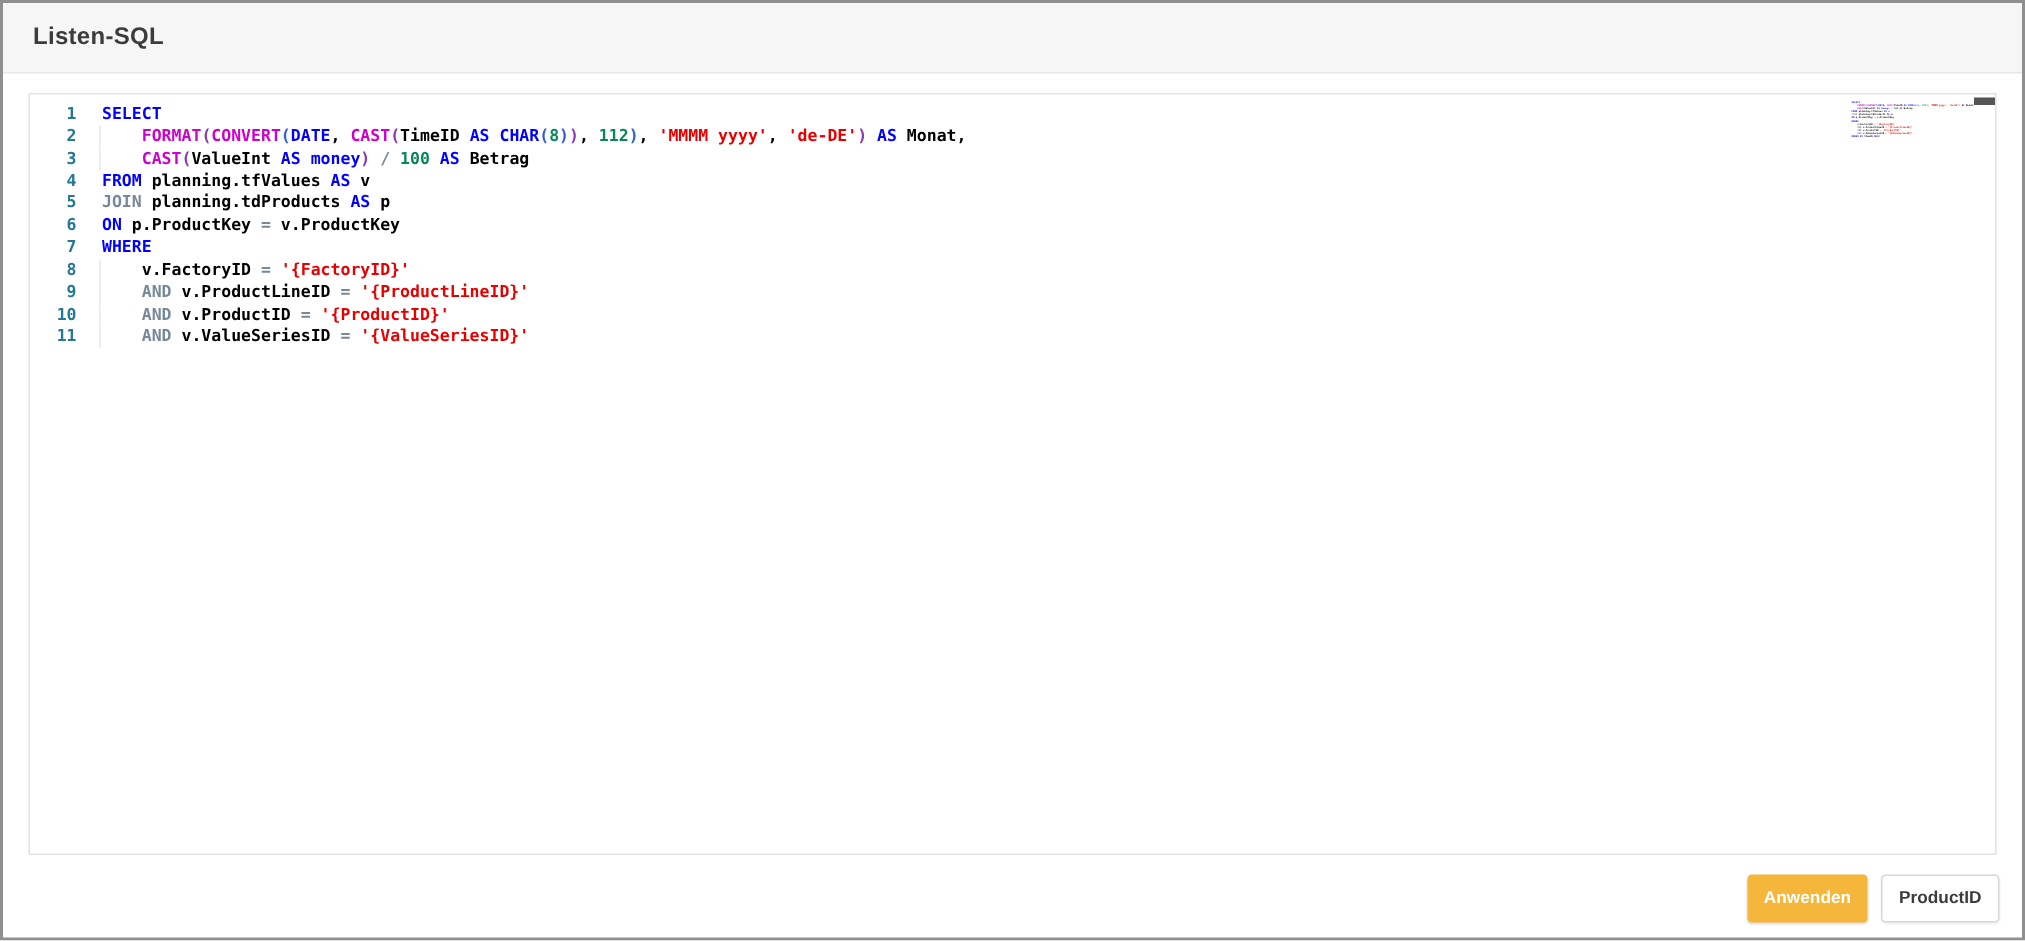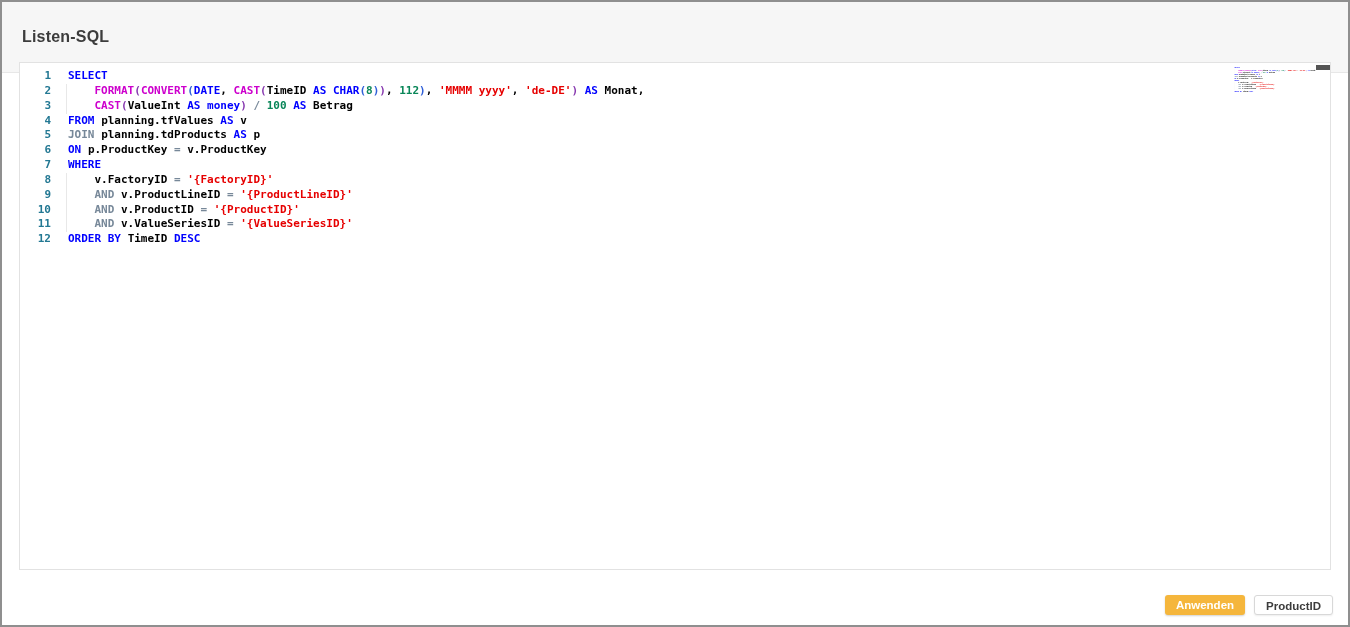--- a/index.html
+++ b/index.html
@@ -1,21 +1,21 @@
 <!DOCTYPE html>
 <html style="--window-border: #8f8f8f; --header-bg: #f6f6f6; --header-border: #e7e7e7; --title-text: #3c3c3c; --editor-border: #e2e2e2; --editor-bg: #ffffff; --line-number: #237893; --indent-guide: #e8e8e8; --scrollbar-thumb: #555555; --apply-button-bg: #f5b63c; --apply-button-text: #ffffff; --cancel-button-bg: #ffffff; --cancel-button-border: #d8d8d8; --cancel-button-text: #3c3c3c;"><head>
 <meta charset="utf-8">
 <style>
   html,body{margin:0;padding:0;background:#ffffff;}
   body{width:1350px;height:627px;position:relative;font-family:"Liberation Sans",sans-serif;
        -webkit-font-smoothing:antialiased;}
   .window{position:absolute;inset:0;border:2px solid var(--window-border,#8f8f8f);background:#fff;box-sizing:border-box;}
 
   .header{height:46px;background:var(--header-bg,#f6f6f6);border-bottom:1px solid var(--header-border,#e7e7e7);
-          display:flex;align-items:center;padding:12px 20px;}
+          display:flex;align-items:center;padding:0 20px;}
   .title{font-size:16px;font-weight:bold;color:var(--title-text,#3c3c3c);letter-spacing:.2px;}
 
   .editor{position:absolute;left:17px;top:60px;width:1312px;height:508px;box-sizing:border-box;
           border:1px solid var(--editor-border,#e2e2e2);background:var(--editor-bg,#ffffff);overflow:hidden;cursor:text;}
 
   .code{position:absolute;top:6px;left:0;font-family:"DejaVu Sans Mono","Liberation Mono",monospace;
         font-size:11px;font-weight:bold;line-height:14.85px;}
   .row{display:flex;height:14.85px;white-space:pre;}
   .ln{width:31px;text-align:right;flex:none;color:var(--line-number,#237893);font-weight:bold;}
   .lc{margin-left:17px;position:relative;}
@@ -23,21 +23,21 @@
                      border-left:1px solid var(--indent-guide,#e8e8e8);}
 
   .minimap{position:absolute;top:4px;left:1212px;width:100px;height:110px;overflow:hidden;}
   .mm-inner{width:640px;transform:scale(0.142);transform-origin:0 0;
             font-family:"DejaVu Sans Mono","Liberation Mono",monospace;font-size:11px;font-weight:bold;line-height:14.85px;}
   .mm-inner .row{height:14.85px;}
 
   .vthumb{position:absolute;top:2px;right:0;width:14px;height:5px;background:var(--scrollbar-thumb,#555555);}
 
   .footer{position:absolute;right:15px;bottom:10px;display:flex;gap:9px;}
-  .btn{height:20px;font-size:11.5px;font-weight:bold;border-radius:3px;padding:0 11px;
+  .btn{height:32px;font-size:11.5px;font-weight:bold;border-radius:3px;padding:0 11px;
        font-family:"Liberation Sans",sans-serif;cursor:pointer;line-height:20px;text-align:right;}
   .btn-apply{background:var(--apply-button-bg,#f5b63c);color:var(--apply-button-text,#ffffff);
              border:none;box-shadow:0 1px 2px rgba(0,0,0,.18);}
   .btn-cancel{background:var(--cancel-button-bg,#ffffff);color:var(--cancel-button-text,#3c3c3c);
               border:1px solid var(--cancel-button-border,#d8d8d8);box-shadow:0 1px 2px rgba(0,0,0,.07);}
 </style>
 </head>
 <body>
 
 <div class="window">
@@ -51,21 +51,20 @@
         <div class="row"><div class="ln">2</div><div class="lc guided"><span style="color: rgb(0, 0, 0);">    </span><span style="color: rgb(205, 0, 205);">FORMAT</span><span style="color: rgb(136, 58, 176);">(</span><span style="color: rgb(205, 0, 205);">CONVERT</span><span style="color: rgb(47, 95, 216);">(</span><span style="color: rgb(0, 0, 255);">DATE</span><span style="color: rgb(0, 0, 0);">,</span><span style="color: rgb(0, 0, 0);"> </span><span style="color: rgb(205, 0, 205);">CAST</span><span style="color: rgb(136, 58, 176);">(</span><span style="color: rgb(0, 0, 0);">TimeID</span><span style="color: rgb(0, 0, 0);"> </span><span style="color: rgb(0, 0, 255);">AS</span><span style="color: rgb(0, 0, 0);"> </span><span style="color: rgb(0, 0, 255);">CHAR</span><span style="color: rgb(47, 95, 216);">(</span><span style="color: rgb(9, 134, 88);">8</span><span style="color: rgb(47, 95, 216);">)</span><span style="color: rgb(136, 58, 176);">)</span><span style="color: rgb(0, 0, 0);">,</span><span style="color: rgb(0, 0, 0);"> </span><span style="color: rgb(9, 134, 88);">112</span><span style="color: rgb(47, 95, 216);">)</span><span style="color: rgb(0, 0, 0);">,</span><span style="color: rgb(0, 0, 0);"> </span><span style="color: rgb(230, 0, 0);">'MMMM yyyy'</span><span style="color: rgb(0, 0, 0);">,</span><span style="color: rgb(0, 0, 0);"> </span><span style="color: rgb(230, 0, 0);">'de-DE'</span><span style="color: rgb(136, 58, 176);">)</span><span style="color: rgb(0, 0, 0);"> </span><span style="color: rgb(0, 0, 255);">AS</span><span style="color: rgb(0, 0, 0);"> </span><span style="color: rgb(0, 0, 0);">Monat</span><span style="color: rgb(0, 0, 0);">,</span></div></div>
         <div class="row"><div class="ln">3</div><div class="lc guided"><span style="color: rgb(0, 0, 0);">    </span><span style="color: rgb(205, 0, 205);">CAST</span><span style="color: rgb(136, 58, 176);">(</span><span style="color: rgb(0, 0, 0);">ValueInt</span><span style="color: rgb(0, 0, 0);"> </span><span style="color: rgb(0, 0, 255);">AS</span><span style="color: rgb(0, 0, 0);"> </span><span style="color: rgb(0, 0, 255);">money</span><span style="color: rgb(136, 58, 176);">)</span><span style="color: rgb(0, 0, 0);"> </span><span style="color: rgb(119, 136, 153);">/</span><span style="color: rgb(0, 0, 0);"> </span><span style="color: rgb(9, 134, 88);">100</span><span style="color: rgb(0, 0, 0);"> </span><span style="color: rgb(0, 0, 255);">AS</span><span style="color: rgb(0, 0, 0);"> </span><span style="color: rgb(0, 0, 0);">Betrag</span></div></div>
         <div class="row"><div class="ln">4</div><div class="lc"><span style="color: rgb(0, 0, 255);">FROM</span><span style="color: rgb(0, 0, 0);"> </span><span style="color: rgb(0, 0, 0);">planning.tfValues</span><span style="color: rgb(0, 0, 0);"> </span><span style="color: rgb(0, 0, 255);">AS</span><span style="color: rgb(0, 0, 0);"> </span><span style="color: rgb(0, 0, 0);">v</span></div></div>
         <div class="row"><div class="ln">5</div><div class="lc"><span style="color: rgb(119, 136, 153);">JOIN</span><span style="color: rgb(0, 0, 0);"> </span><span style="color: rgb(0, 0, 0);">planning.tdProducts</span><span style="color: rgb(0, 0, 0);"> </span><span style="color: rgb(0, 0, 255);">AS</span><span style="color: rgb(0, 0, 0);"> </span><span style="color: rgb(0, 0, 0);">p</span></div></div>
         <div class="row"><div class="ln">6</div><div class="lc"><span style="color: rgb(0, 0, 255);">ON</span><span style="color: rgb(0, 0, 0);"> </span><span style="color: rgb(0, 0, 0);">p.ProductKey</span><span style="color: rgb(0, 0, 0);"> </span><span style="color: rgb(119, 136, 153);">=</span><span style="color: rgb(0, 0, 0);"> </span><span style="color: rgb(0, 0, 0);">v.ProductKey</span></div></div>
         <div class="row"><div class="ln">7</div><div class="lc"><span style="color: rgb(0, 0, 255);">WHERE</span></div></div>
         <div class="row"><div class="ln">8</div><div class="lc guided"><span style="color: rgb(0, 0, 0);">    </span><span style="color: rgb(0, 0, 0);">v.FactoryID</span><span style="color: rgb(0, 0, 0);"> </span><span style="color: rgb(119, 136, 153);">=</span><span style="color: rgb(0, 0, 0);"> </span><span style="color: rgb(230, 0, 0);">'{FactoryID}'</span></div></div>
         <div class="row"><div class="ln">9</div><div class="lc guided"><span style="color: rgb(0, 0, 0);">    </span><span style="color: rgb(119, 136, 153);">AND</span><span style="color: rgb(0, 0, 0);"> </span><span style="color: rgb(0, 0, 0);">v.ProductLineID</span><span style="color: rgb(0, 0, 0);"> </span><span style="color: rgb(119, 136, 153);">=</span><span style="color: rgb(0, 0, 0);"> </span><span style="color: rgb(230, 0, 0);">'{ProductLineID}'</span></div></div>
         <div class="row"><div class="ln">10</div><div class="lc guided"><span style="color: rgb(0, 0, 0);">    </span><span style="color: rgb(119, 136, 153);">AND</span><span style="color: rgb(0, 0, 0);"> </span><span style="color: rgb(0, 0, 0);">v.ProductID</span><span style="color: rgb(0, 0, 0);"> </span><span style="color: rgb(119, 136, 153);">=</span><span style="color: rgb(0, 0, 0);"> </span><span style="color: rgb(230, 0, 0);">'{ProductID}'</span></div></div>
         <div class="row"><div class="ln">11</div><div class="lc guided"><span style="color: rgb(0, 0, 0);">    </span><span style="color: rgb(119, 136, 153);">AND</span><span style="color: rgb(0, 0, 0);"> </span><span style="color: rgb(0, 0, 0);">v.ValueSeriesID</span><span style="color: rgb(0, 0, 0);"> </span><span style="color: rgb(119, 136, 153);">=</span><span style="color: rgb(0, 0, 0);"> </span><span style="color: rgb(230, 0, 0);">'{ValueSeriesID}'</span></div></div>
-        <div class="row"><div class="ln">12</div><div class="lc"><span style="color: rgb(0, 0, 255);">ORDER</span><span style="color: rgb(0, 0, 0);"> </span><span style="color: rgb(0, 0, 255);">BY</span><span style="color: rgb(0, 0, 0);"> </span><span style="color: rgb(0, 0, 0);">TimeID</span><span style="color: rgb(0, 0, 0);"> </span><span style="color: rgb(0, 0, 255);">DESC</span></div></div>
       </div>
     <div class="minimap">
       <div class="mm-inner">
           <div class="row"><div class="lc"><span style="color: rgb(0, 0, 255);">SELECT</span></div></div>
           <div class="row"><div class="lc guided"><span style="color: rgb(0, 0, 0);">    </span><span style="color: rgb(205, 0, 205);">FORMAT</span><span style="color: rgb(136, 58, 176);">(</span><span style="color: rgb(205, 0, 205);">CONVERT</span><span style="color: rgb(47, 95, 216);">(</span><span style="color: rgb(0, 0, 255);">DATE</span><span style="color: rgb(0, 0, 0);">,</span><span style="color: rgb(0, 0, 0);"> </span><span style="color: rgb(205, 0, 205);">CAST</span><span style="color: rgb(136, 58, 176);">(</span><span style="color: rgb(0, 0, 0);">TimeID</span><span style="color: rgb(0, 0, 0);"> </span><span style="color: rgb(0, 0, 255);">AS</span><span style="color: rgb(0, 0, 0);"> </span><span style="color: rgb(0, 0, 255);">CHAR</span><span style="color: rgb(47, 95, 216);">(</span><span style="color: rgb(9, 134, 88);">8</span><span style="color: rgb(47, 95, 216);">)</span><span style="color: rgb(136, 58, 176);">)</span><span style="color: rgb(0, 0, 0);">,</span><span style="color: rgb(0, 0, 0);"> </span><span style="color: rgb(9, 134, 88);">112</span><span style="color: rgb(47, 95, 216);">)</span><span style="color: rgb(0, 0, 0);">,</span><span style="color: rgb(0, 0, 0);"> </span><span style="color: rgb(230, 0, 0);">'MMMM yyyy'</span><span style="color: rgb(0, 0, 0);">,</span><span style="color: rgb(0, 0, 0);"> </span><span style="color: rgb(230, 0, 0);">'de-DE'</span><span style="color: rgb(136, 58, 176);">)</span><span style="color: rgb(0, 0, 0);"> </span><span style="color: rgb(0, 0, 255);">AS</span><span style="color: rgb(0, 0, 0);"> </span><span style="color: rgb(0, 0, 0);">Monat</span><span style="color: rgb(0, 0, 0);">,</span></div></div>
           <div class="row"><div class="lc guided"><span style="color: rgb(0, 0, 0);">    </span><span style="color: rgb(205, 0, 205);">CAST</span><span style="color: rgb(136, 58, 176);">(</span><span style="color: rgb(0, 0, 0);">ValueInt</span><span style="color: rgb(0, 0, 0);"> </span><span style="color: rgb(0, 0, 255);">AS</span><span style="color: rgb(0, 0, 0);"> </span><span style="color: rgb(0, 0, 255);">money</span><span style="color: rgb(136, 58, 176);">)</span><span style="color: rgb(0, 0, 0);"> </span><span style="color: rgb(119, 136, 153);">/</span><span style="color: rgb(0, 0, 0);"> </span><span style="color: rgb(9, 134, 88);">100</span><span style="color: rgb(0, 0, 0);"> </span><span style="color: rgb(0, 0, 255);">AS</span><span style="color: rgb(0, 0, 0);"> </span><span style="color: rgb(0, 0, 0);">Betrag</span></div></div>
           <div class="row"><div class="lc"><span style="color: rgb(0, 0, 255);">FROM</span><span style="color: rgb(0, 0, 0);"> </span><span style="color: rgb(0, 0, 0);">planning.tfValues</span><span style="color: rgb(0, 0, 0);"> </span><span style="color: rgb(0, 0, 255);">AS</span><span style="color: rgb(0, 0, 0);"> </span><span style="color: rgb(0, 0, 0);">v</span></div></div>
           <div class="row"><div class="lc"><span style="color: rgb(119, 136, 153);">JOIN</span><span style="color: rgb(0, 0, 0);"> </span><span style="color: rgb(0, 0, 0);">planning.tdProducts</span><span style="color: rgb(0, 0, 0);"> </span><span style="color: rgb(0, 0, 255);">AS</span><span style="color: rgb(0, 0, 0);"> </span><span style="color: rgb(0, 0, 0);">p</span></div></div>
           <div class="row"><div class="lc"><span style="color: rgb(0, 0, 255);">ON</span><span style="color: rgb(0, 0, 0);"> </span><span style="color: rgb(0, 0, 0);">p.ProductKey</span><span style="color: rgb(0, 0, 0);"> </span><span style="color: rgb(119, 136, 153);">=</span><span style="color: rgb(0, 0, 0);"> </span><span style="color: rgb(0, 0, 0);">v.ProductKey</span></div></div>
           <div class="row"><div class="lc"><span style="color: rgb(0, 0, 255);">WHERE</span></div></div>

